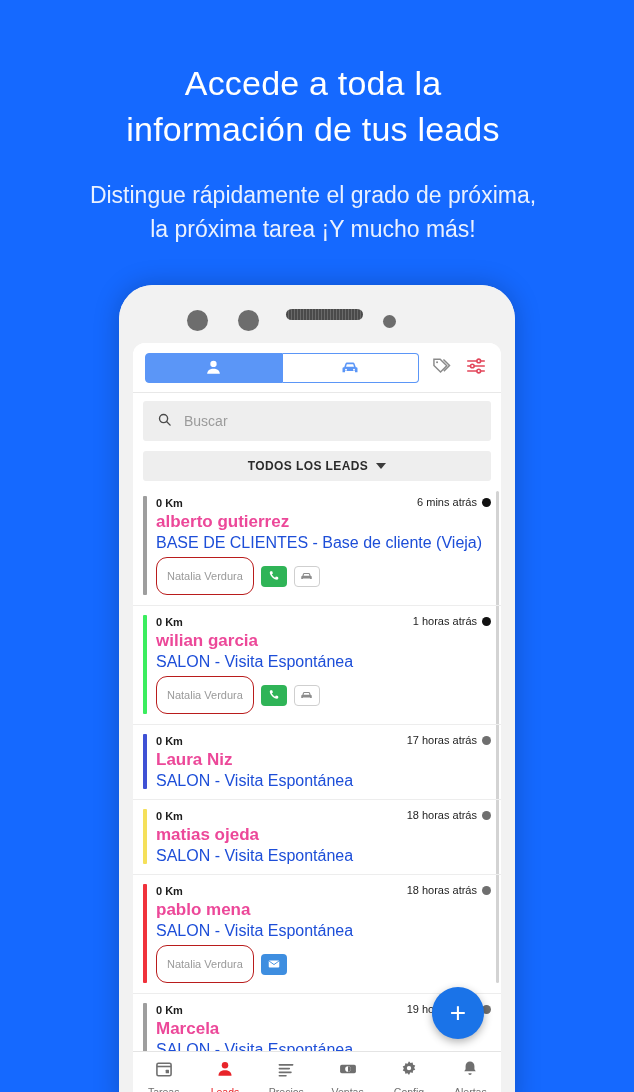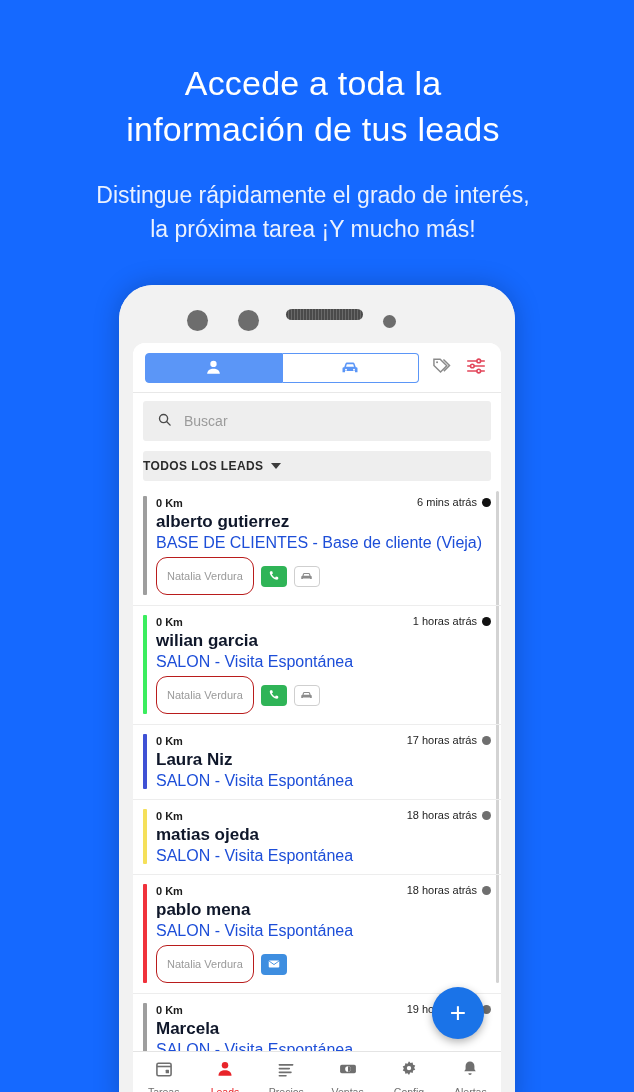--- a/index.html
+++ b/index.html
@@ -81,40 +81,40 @@
   .search {
     height: 40px; background: #eeeeee; border-radius: 3px;
     display: flex; align-items: center; padding: 0 14px; gap: 12px;
   }
   .search .ph { color: #9b9b9b; font-size: 14px; }
 
   
   .filterwrap { padding: 6px 10px 6px; background: #fff; }
   .filterbtn {
     height: 30px; background: #eeeeee; border-radius: 3px;
-    display: flex; align-items: center; justify-content: flex-start; gap: 8px;
+    display: flex; align-items: center; justify-content: center; gap: 8px;
     font-size: 12px; font-weight: 700; letter-spacing: .4px; color: #2b2b2b;
     cursor: pointer;
   }
   .caret {
     width: 0; height: 0; border-left: 5px solid transparent;
     border-right: 5px solid transparent; border-top: 6px solid #3c3c3c;
   }
 
   
   .list { position: relative; background: #fff; }
   .lead {
     position: relative; display: flex;
     padding: 9px 10px 10px 0;
     border-bottom: 1px solid #ededed;
   }
   .bar { width: 4px; border-radius: 1px; margin: 0 9px 0 10px; flex: 0 0 4px; }
   .lead-body { flex: 1; min-width: 0; }
   .km { font-size: 11px; font-weight: 700; color: #1d1d1d; line-height: 14px; }
-  .name { font-size: 17px; font-weight: 700; color: #0f172a; line-height: 22px; margin-top: 1px; }
+  .name { font-size: 17px; font-weight: 700; color: #ec4899; line-height: 22px; margin-top: 1px; }
   .source { font-size: 16px; color: #1d4ed8; line-height: 17px; margin-top: 1px; }
   .actions { display: flex; align-items: center; gap: 7px; margin-top: 6px; }
   .chip {
     height: 38px; border: 1px solid #b91c1c; border-radius: 11px;
     padding: 0 10px; display: flex; align-items: center;
     font-size: 11px; color: #9a9a9a; background: #fff; cursor: pointer;
   }
   .abtn {
     width: 26px; height: 21px; border-radius: 4px;
     display: flex; align-items: center; justify-content: center; cursor: pointer;
@@ -161,21 +161,21 @@
 </style>
 </head>
 <body>
 
 <div class="hero">
   <h1>
     <span>Accede a toda la</span><br>
     <span>información de tus leads</span>
   </h1>
   <p>
-    <span>Distingue rápidamente el grado de interés,</span><br>
+    <span>Distingue rápidamente el grado de próxima,</span><br>
     <span>la próxima tarea ¡Y mucho más!</span>
   </p>
 </div>
 
 <div class="phone">
 
   <div class="phone-top">
     <div class="sensor a"></div>
     <div class="sensor b"></div>
     <div class="speaker"></div>

